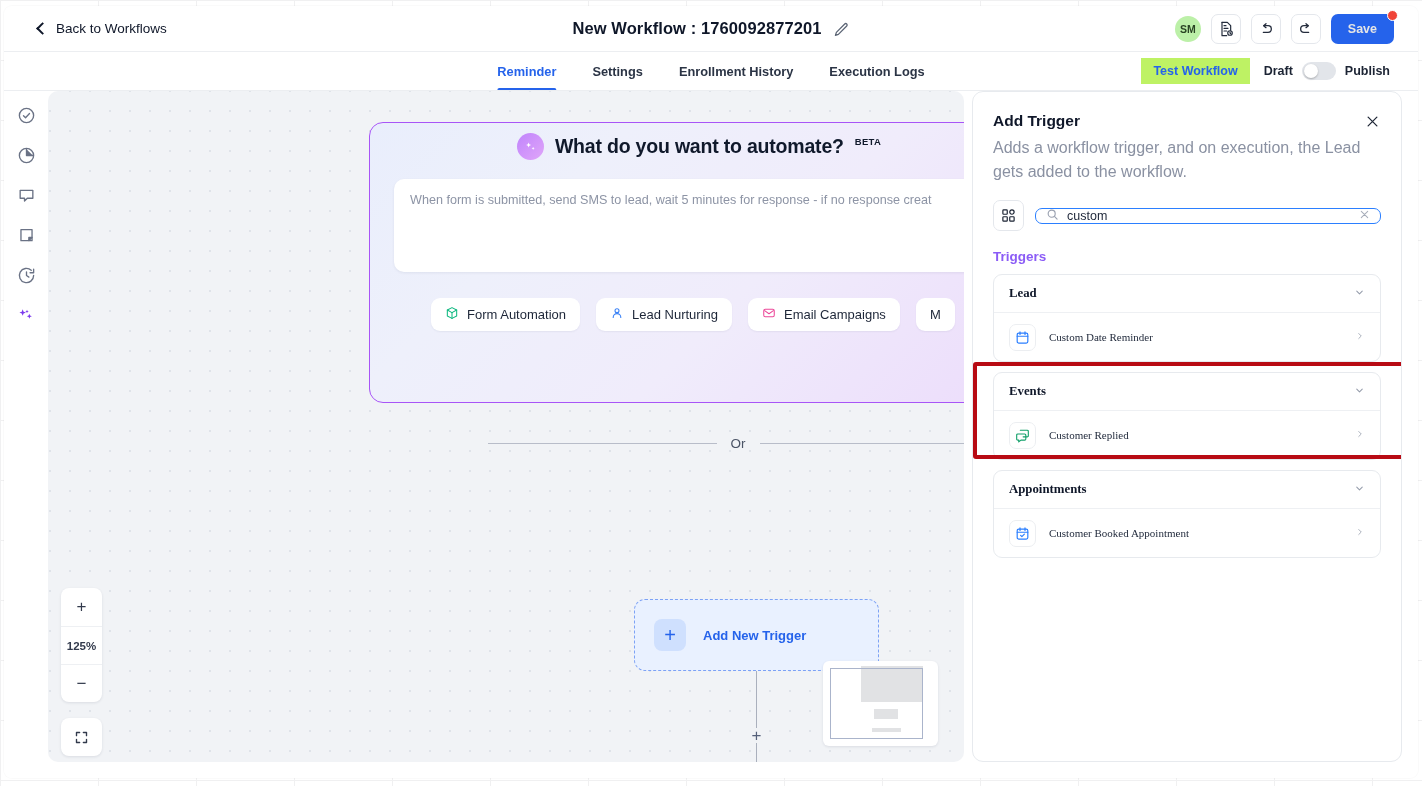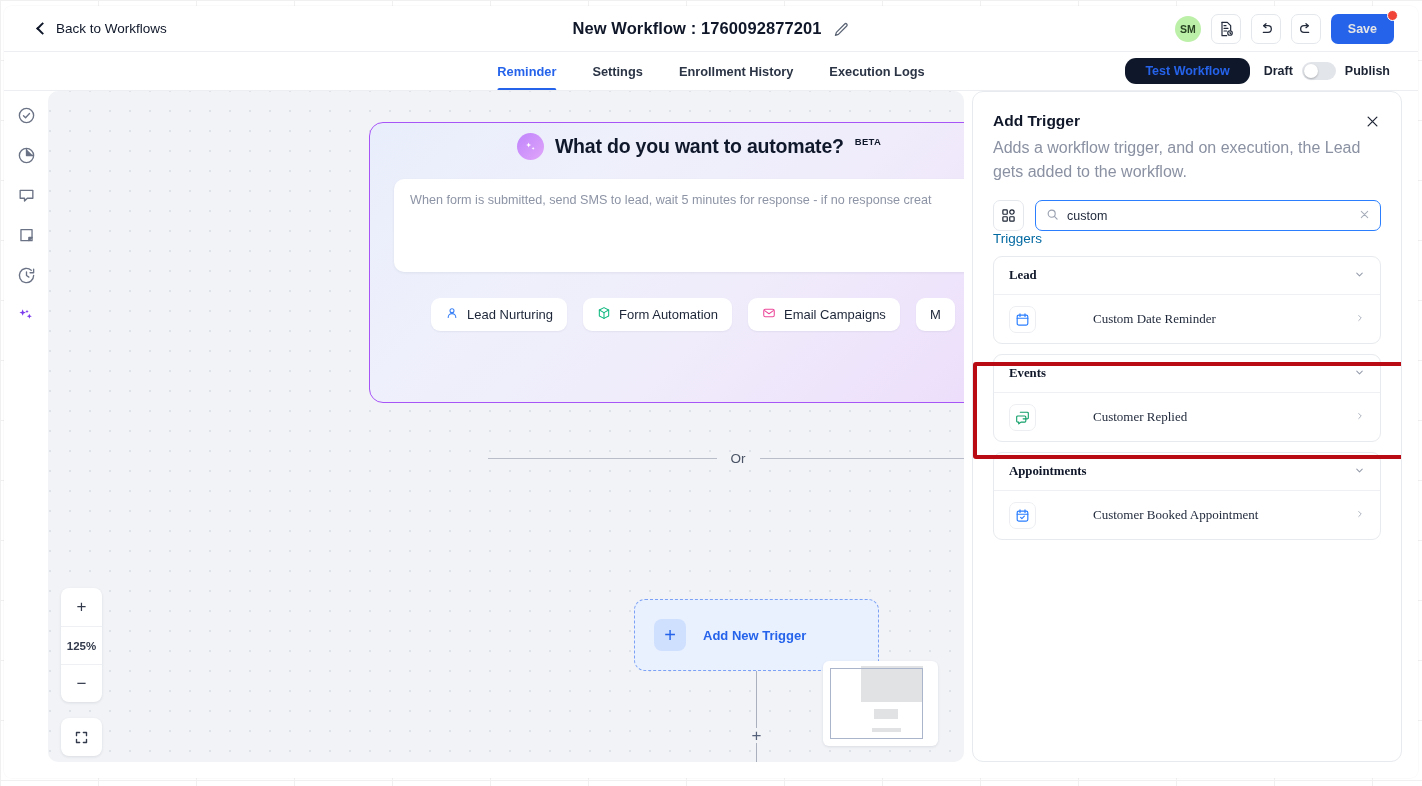--- a/index.html
+++ b/index.html
@@ -83,22 +83,22 @@
     position: relative; height: 100%; display: flex; align-items: center; }
   .tab.active { color: #2563eb; }
   .tab.active::after {
     content: ""; position: absolute; left: 0; right: 0; bottom: 0;
     height: 2.5px; background: #2563eb; border-radius: 2px 2px 0 0;
   }
   .tabbar-right {
     position: absolute; right: 28px; display: flex; align-items: center; gap: 14px;
   }
   .test-wf {
-    background: #0f172a; color: #2563eb; font-size: 12.5px; font-weight: 600;
-    padding: 6px 20px; border-radius: 11px; cursor: pointer;
+    background: #bef264; color: #2563eb; font-size: 12.5px; font-weight: 600;
+    padding: 6px 12px; border-radius: 0; cursor: pointer;
   }
   .pub-group { display: flex; align-items: center; gap: 9px; }
   .pub-label { font-size: 12.5px; font-weight: 700; color: #1c2434; }
   .toggle {
     width: 34px; height: 18px; border-radius: 10px; background: #e2e5ea;
     position: relative; cursor: pointer;
   }
   .toggle .knob {
     position: absolute; top: 2px; left: 2px; width: 14px; height: 14px;
     border-radius: 50%; background: #fff; box-shadow: 0 1px 2px rgba(0,0,0,.25);
@@ -156,21 +156,21 @@
   .chip {
     display: flex; align-items: center; gap: 8px; background: #fff;
     border-radius: 9px; padding: 8px 14px; font-size: 13px; font-weight: 500;
     color: #1d2638; white-space: nowrap; cursor: pointer;
     box-shadow: 0 1px 2px rgba(20,30,60,.06);
   }
   .chip svg { flex: 0 0 auto; }
 
   
   .or-row {
-    position: absolute; left: 440px; top: 360px; width: 500px;
+    position: absolute; left: 440px; top: 345px; width: 500px;
     display: flex; align-items: center; gap: 14px;
   }
   .or-line { flex: 1; height: 1px; background: #b8bdc9; }
   .or-text { font-size: 13.5px; color: #4b5466; }
 
   
   .add-trigger {
     position: absolute; left: 586px; top: 508px; width: 245px; height: 72px;
     border: 1.6px dashed #7da2f5; border-radius: 11px; background: #e9f1ff;
     display: flex; align-items: center; padding-left: 19px; gap: 17px; cursor: pointer;
@@ -232,46 +232,46 @@
     display: flex; align-items: center; justify-content: center; }
   .panel-desc { font-size: 16px; color: #8a91a2; line-height: 1.5; margin-top: 6px; max-width: 392px; }
 
   .search-row { display: flex; gap: 11px; margin-top: 16px; align-items: center; }
   .grid-btn {
     width: 31px; height: 31px; flex: 0 0 31px; border: 1px solid #e4e7ec; border-radius: 7px;
     background: #fff; display: flex; align-items: center; justify-content: center; cursor: pointer;
     color: #1b2333;
   }
   .search-box {
-    flex: 1; height: 31px; border: 1.4px solid #2b7fff; border-radius: 7px;
+    flex: 1; height: 16px; border: 1.4px solid #2b7fff; border-radius: 7px;
     display: flex; align-items: center; padding: 0 10px; gap: 8px; background: #fff;
   }
   .search-box .sval { flex: 1; font-size: 12.5px; color: #1d2638; border: none; outline: none; background: transparent;
     font-family: "Liberation Sans", sans-serif; }
   .clear-x { color: #a7adba; font-size: 13px; cursor: pointer; }
 
-  .sec-title { font-size: 13.5px; font-weight: 400; color: #0369a1; }
+  .sec-title { font-size: 13.5px; font-weight: 700; color: #8b5cf6; margin-top: 18px; }
 
   .group {
     margin-top: 10px; border: 1px solid #e7eaee; border-radius: 9px; overflow: hidden; background: #fff; font-family: Liberation Serif, serif;
   }
   .group-header {
     height: 38px; display: flex; align-items: center; justify-content: space-between;
     padding: 0 15px; font-size: 12.8px; font-weight: 700; color: #0f1729; cursor: pointer;
     border-bottom: 1px solid #eef0f3;
   }
   .caret { color: #959cab; font-size: 10px; }
   .item-row {
     height: 48px; display: flex; align-items: center; padding: 0 15px; gap: 13px; cursor: pointer;
   }
   .item-ic {
     width: 27px; height: 27px; flex: 0 0 27px; border: 1px solid #eceef1; border-radius: 7px;
     background: #fff; display: flex; align-items: center; justify-content: center;
   }
-  .item-lbl { flex: 1; font-size: 13px; color: #1d2638; margin-left: 44px; }
+  .item-lbl { flex: 1; font-size: 11px; color: #1d2638; }
   .chev-right { color: #a7adba; font-size: 11px; }
 
   .group.highlight { position: relative; }
   .hl-box {
     position: absolute; left: 0px; top: 270px; width: 438px; height: 97px;
     border: 4px solid #b80b14; border-radius: 3px; pointer-events: none;
   }
 </style>
 </head>
 <body>
@@ -406,42 +406,42 @@
               <svg width="15" height="15" viewBox="0 0 24 24" fill="currentColor">
                 <path d="M9 5.5 10.1 8.4 13 9.5l-2.9 1.1L9 13.5 7.9 10.6 5 9.5l2.9-1.1z"></path>
                 <path d="M16.2 12.4l.75 1.85 1.85.75-1.85.75-.75 1.85-.75-1.85L13.6 15l1.85-.75z"></path>
               </svg>
             </span>
             <span class="ai-title">What do you want to automate?</span>
             <span class="ai-beta">BETA</span>
           </div>
           <div class="ai-input">When form is submitted, send SMS to lead, wait 5 minutes for response - if no response creat</div>
           <div class="ai-chips">
-            <div class="chip">
-              <span>
-                <svg width="14" height="14" viewBox="0 0 24 24" fill="none" stroke="#3b82f6" stroke-width="1.9" stroke-linecap="round" stroke-linejoin="round">
-                    <circle cx="12" cy="8" r="3.4"></circle>
-                    <path d="M5.5 19.5a6.5 6.5 0 0 1 13 0"></path>
-                  </svg>
-              </span>
-              <span>Lead Nurturing</span>
-            </div>
             <div class="chip">
               <span>
                 <svg width="14" height="14" viewBox="0 0 24 24" fill="none" stroke="#10b981" stroke-width="1.8" stroke-linecap="round" stroke-linejoin="round">
                     <path d="M12 2.8 20 7v10l-8 4.2L4 17V7z"></path>
                     <path d="M12 11.3 20 7"></path>
                     <path d="M12 11.3 4 7"></path>
                     <path d="M12 11.3v10"></path>
                   </svg>
               </span>
               <span>Form Automation</span>
             </div>
             <div class="chip">
               <span>
+                <svg width="14" height="14" viewBox="0 0 24 24" fill="none" stroke="#3b82f6" stroke-width="1.9" stroke-linecap="round" stroke-linejoin="round">
+                    <circle cx="12" cy="8" r="3.4"></circle>
+                    <path d="M5.5 19.5a6.5 6.5 0 0 1 13 0"></path>
+                  </svg>
+              </span>
+              <span>Lead Nurturing</span>
+            </div>
+            <div class="chip">
+              <span>
                 <svg width="14" height="14" viewBox="0 0 24 24" fill="none" stroke="#ec4899" stroke-width="1.8" stroke-linecap="round" stroke-linejoin="round">
                     <rect x="3" y="5.5" width="18" height="13" rx="2.5"></rect>
                     <path d="m4.5 8 7.5 5.2L19.5 8"></path>
                   </svg>
               </span>
               <span>Email Campaigns</span>
             </div>
             <div class="chip">
               <span>M</span>
             </div>

